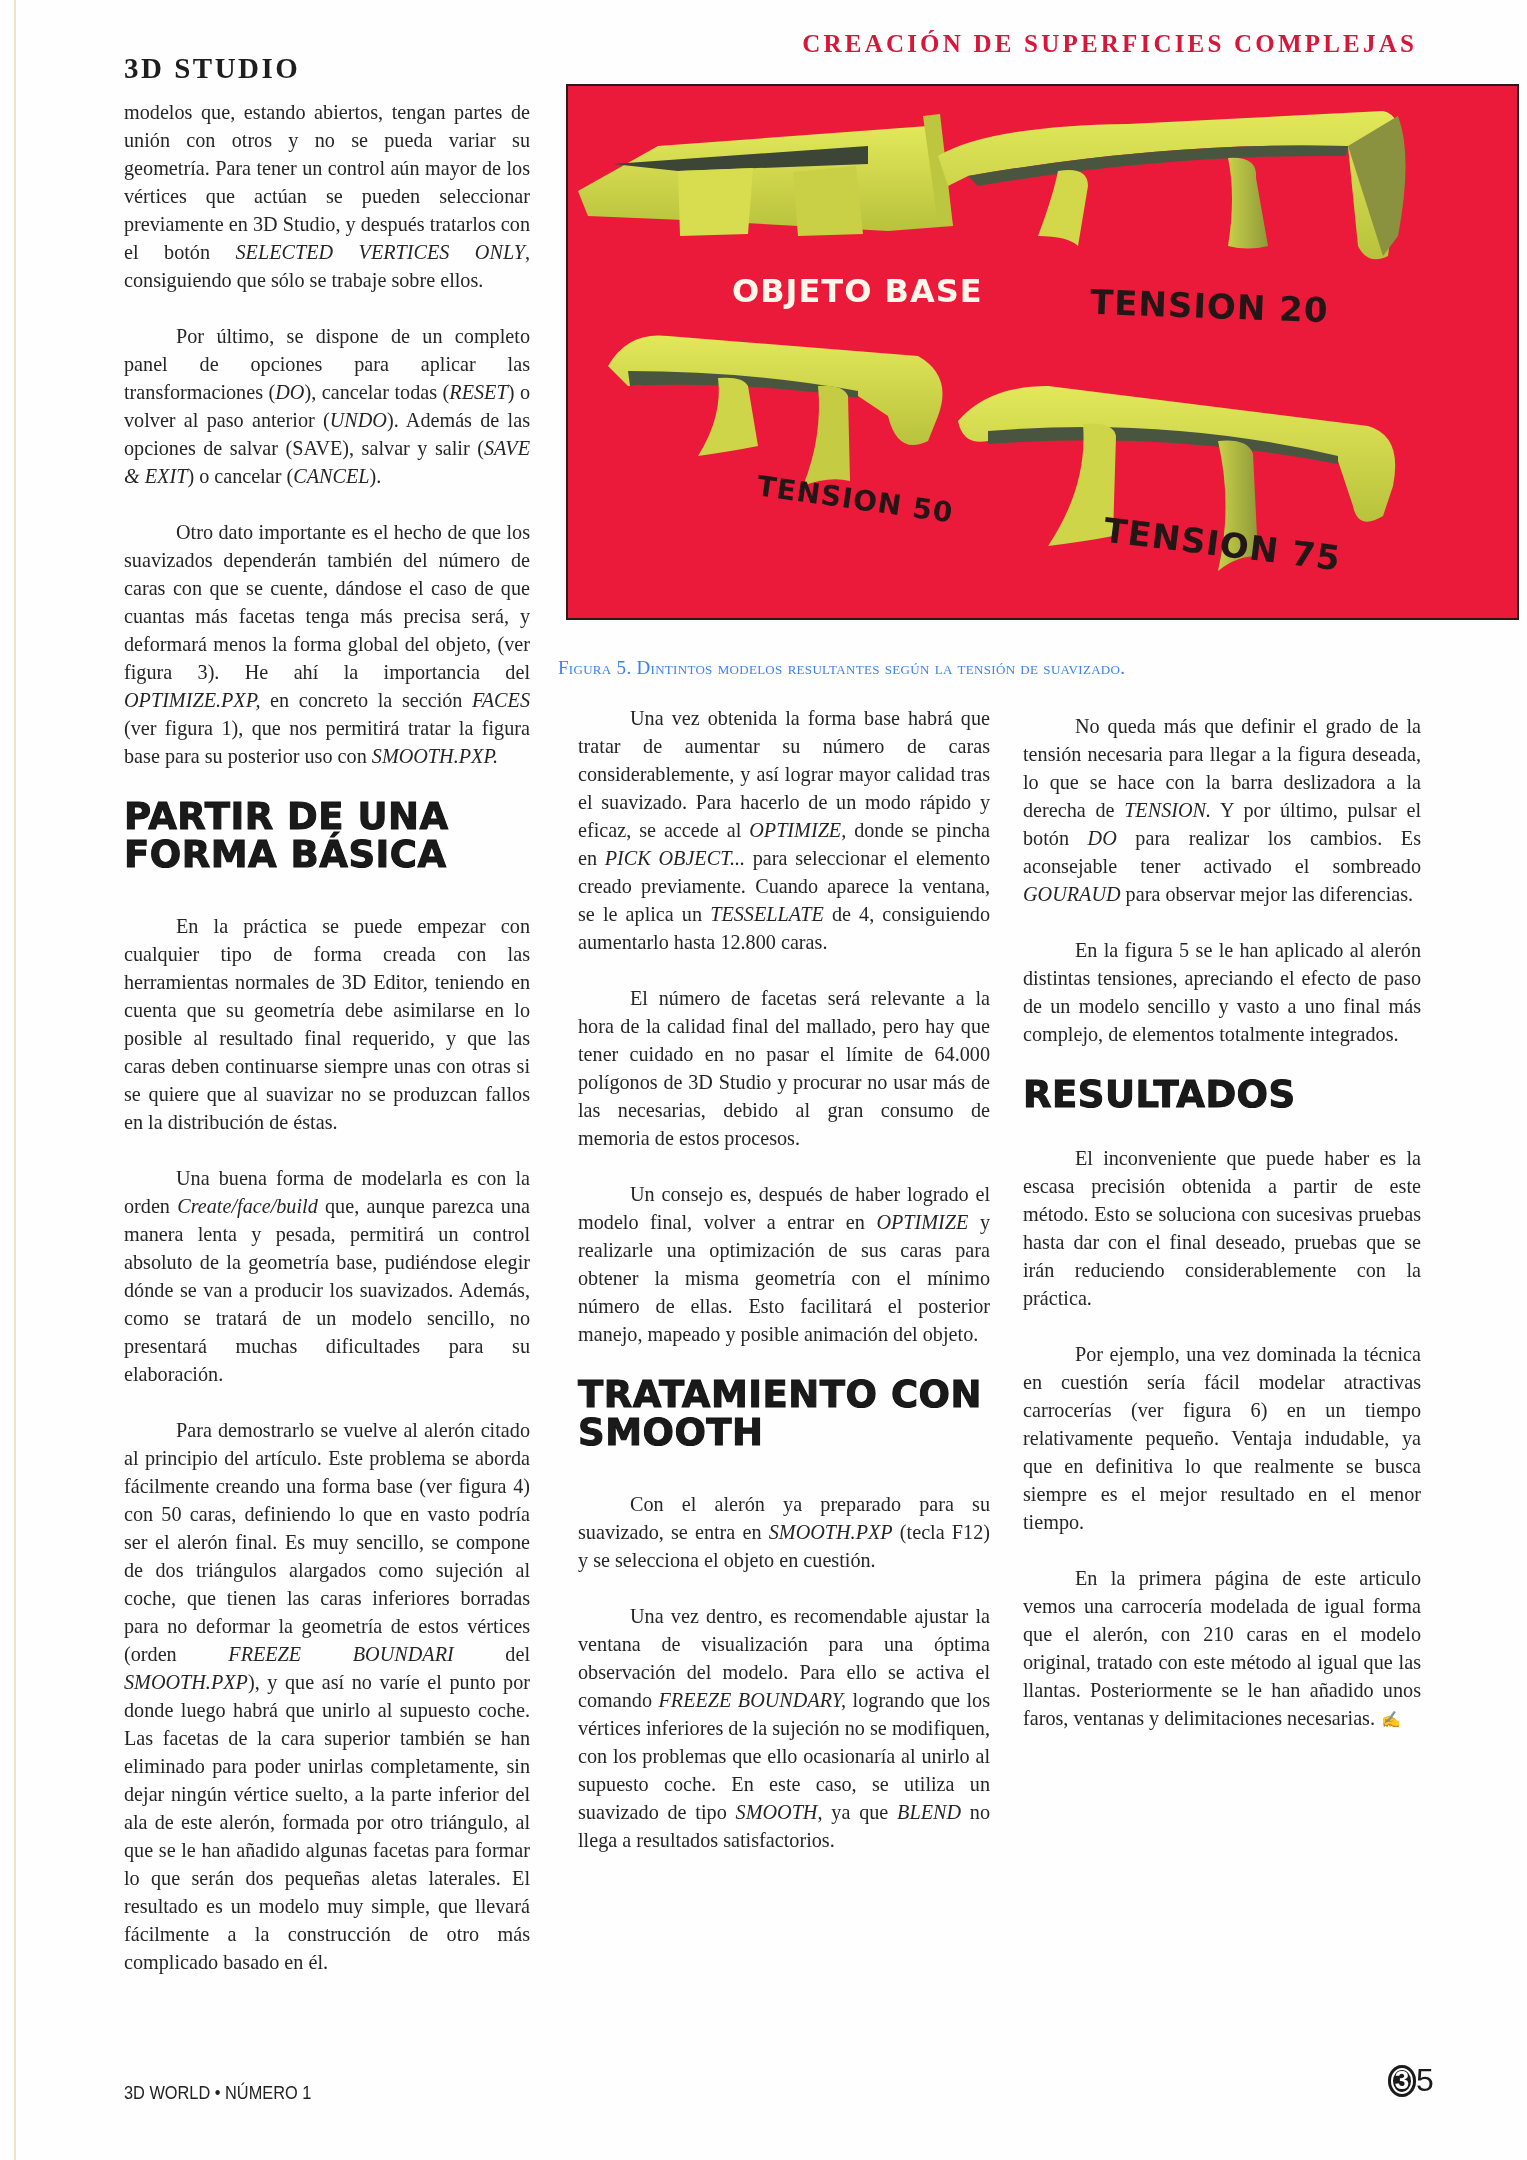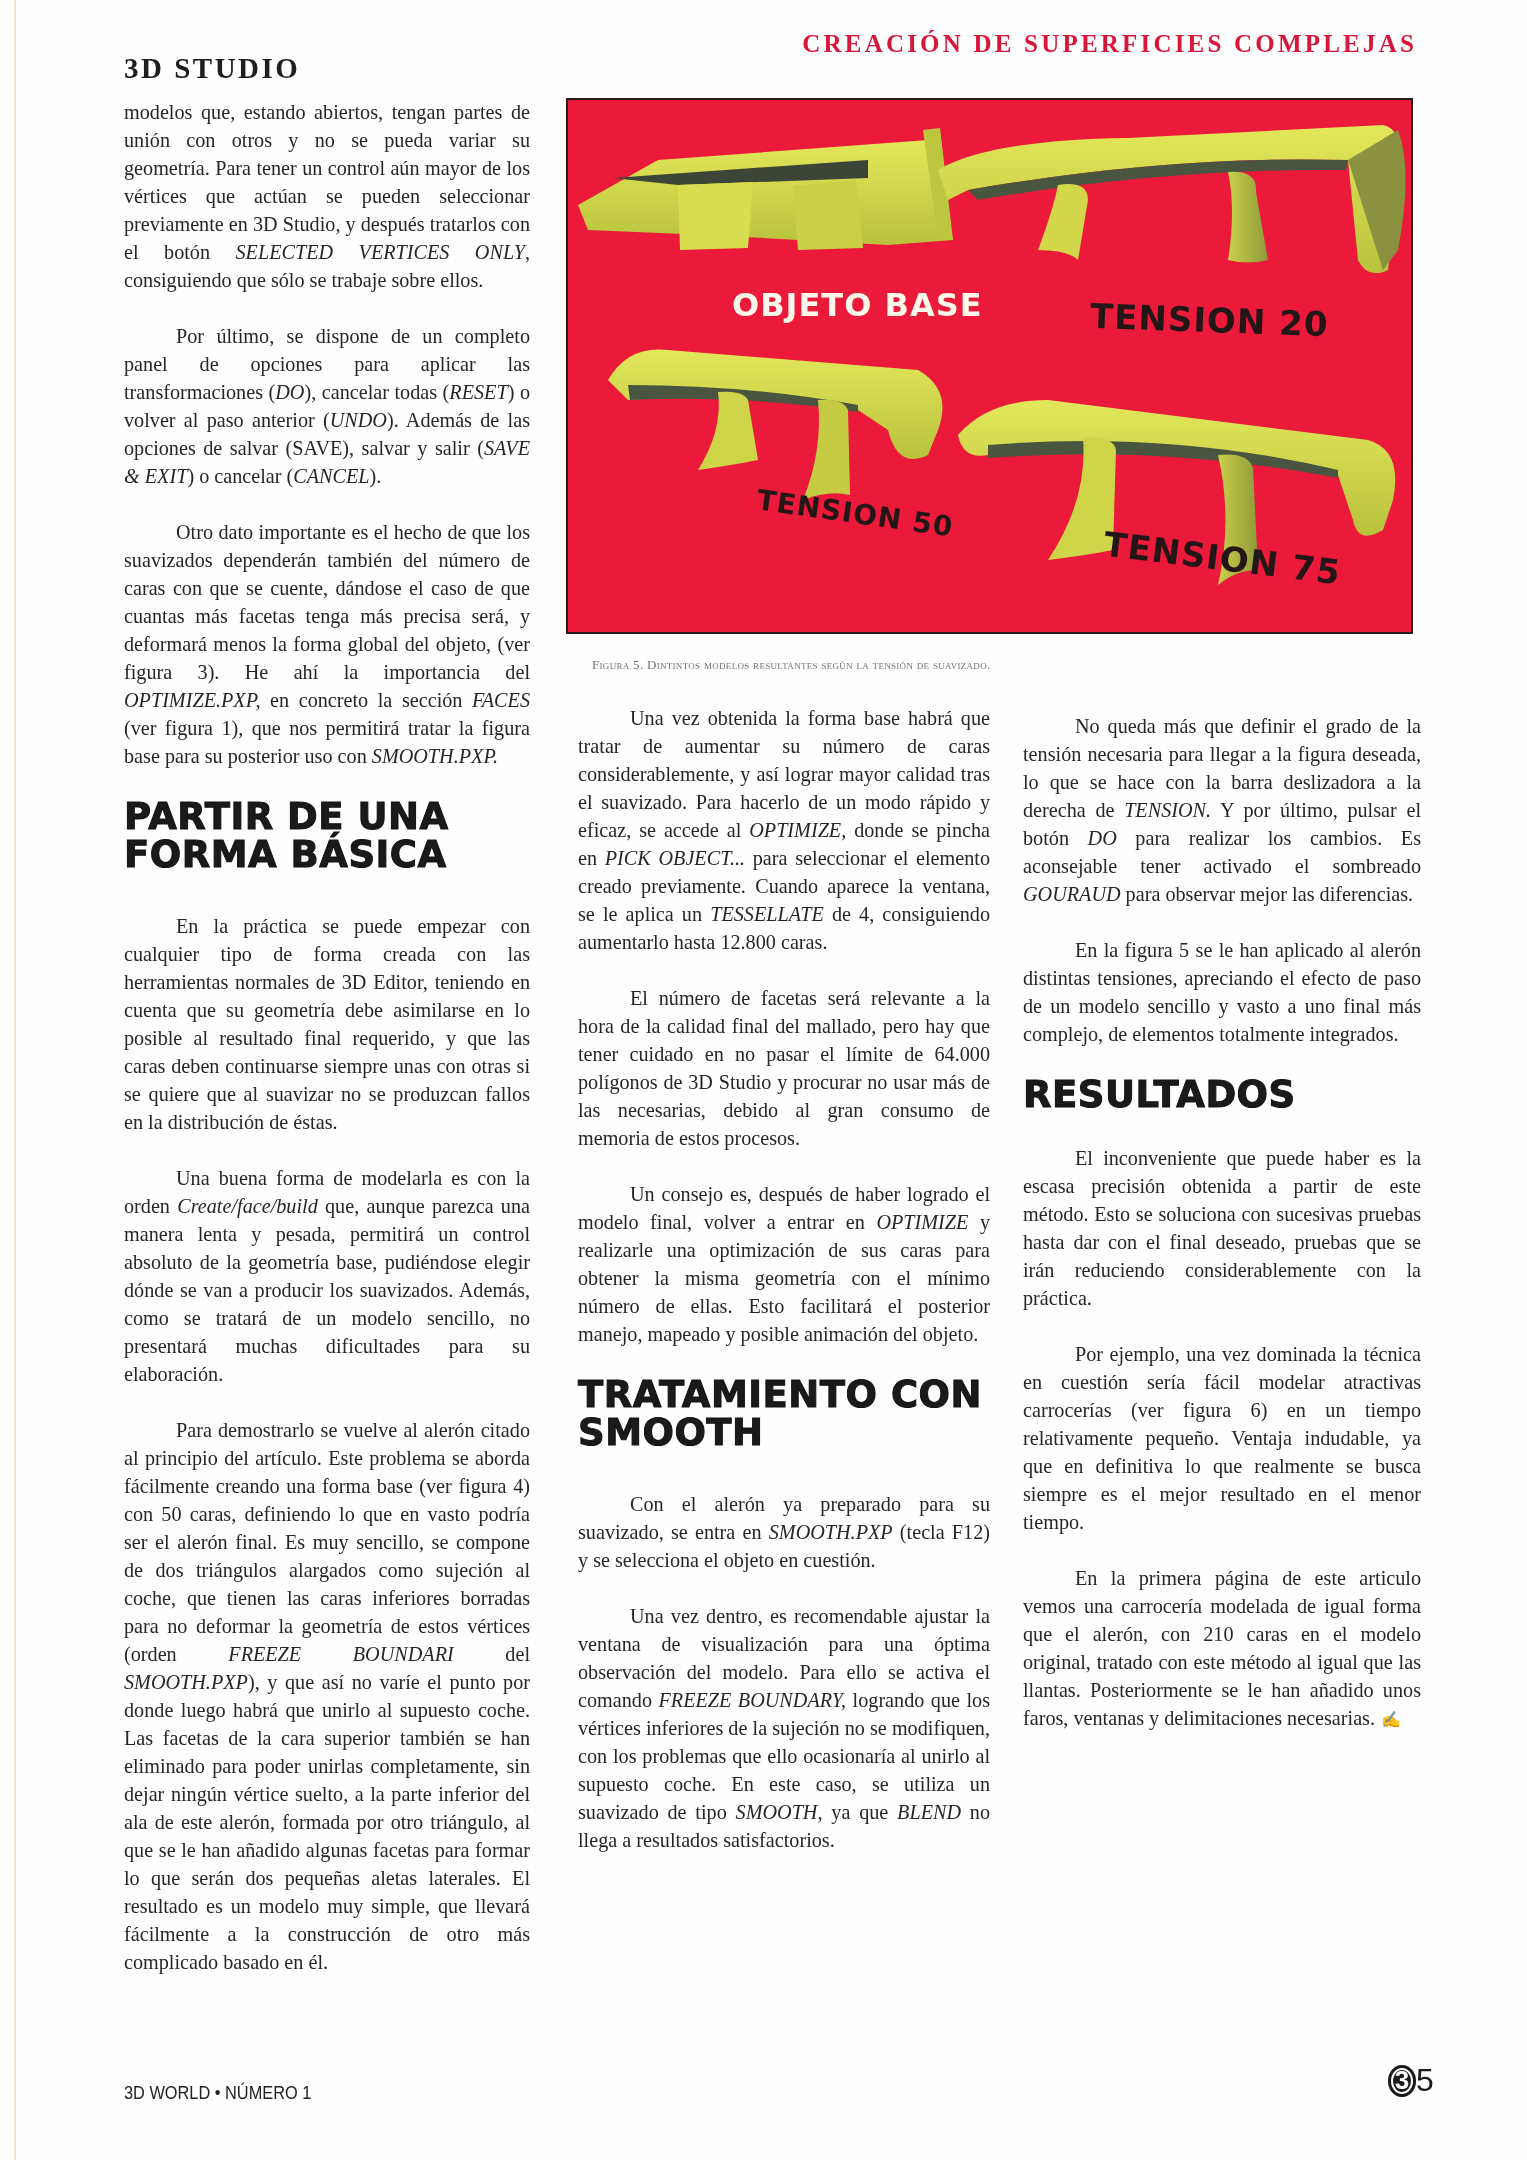--- a/index.html
+++ b/index.html
@@ -30,35 +30,35 @@
   .c2 { left:578px; top:704px; width:412px; }
   .c3 { left:1023px; top:712px; width:398px; }
   h2.sec {
     margin:0 0 38px 0;
     font-family:"DejaVu Sans", "Liberation Sans", sans-serif;
     font-weight:bold; font-size:37px; line-height:38px; letter-spacing:0.5px;
     color:#1a1a1a; -webkit-text-stroke:1px #111;
     text-transform:uppercase;
   }
   .figure {
-    position:absolute; left:566px; top:98px; width:847px; height:536px;
+    position:absolute; left:566px; top:84px; width:953px; height:536px;
     background:#ec1a3a; border:2px solid #2a1a1a; box-sizing:border-box; overflow:hidden;
   }
   .figure svg { position:absolute; left:0; top:0; }
   .fig-label {
     position:absolute; font-family:"DejaVu Sans", sans-serif; font-weight:bold;
     font-size:32px; letter-spacing:1px; white-space:nowrap;
   }
   .fl-base { left:164px; top:186px; color:#fff8ea; }
   .fl-20 { left:522px; top:200px; color:#231616; transform:rotate(2deg); font-size:34px; }
   .fl-50 { left:188px; top:397px; color:#231616; transform:rotate(8deg); font-size:28px; }
   .fl-75 { left:535px; top:438px; color:#231616; transform:rotate(7deg); font-size:34px; }
   .caption {
-    position:absolute; left:592px; top:657px; width:860px;
-    font-size:13px; letter-spacing:0.3px; color:#737373;
+    position:absolute; left:558px; top:657px; width:860px;
+    font-size:19px; letter-spacing:0.3px; color:#3b82f6;
     font-variant:small-caps;
   }
   .footer-left {
     position:absolute; left:124px; top:2082px;
     font-family:"Liberation Sans", sans-serif; font-size:19px; color:#222;
     transform:scaleX(0.86); transform-origin:left;
   }
   .footer-right {
     position:absolute; left:1388px; top:2062px;
     font-family:"Liberation Sans", sans-serif; font-size:32px; color:#1a1a1a;

